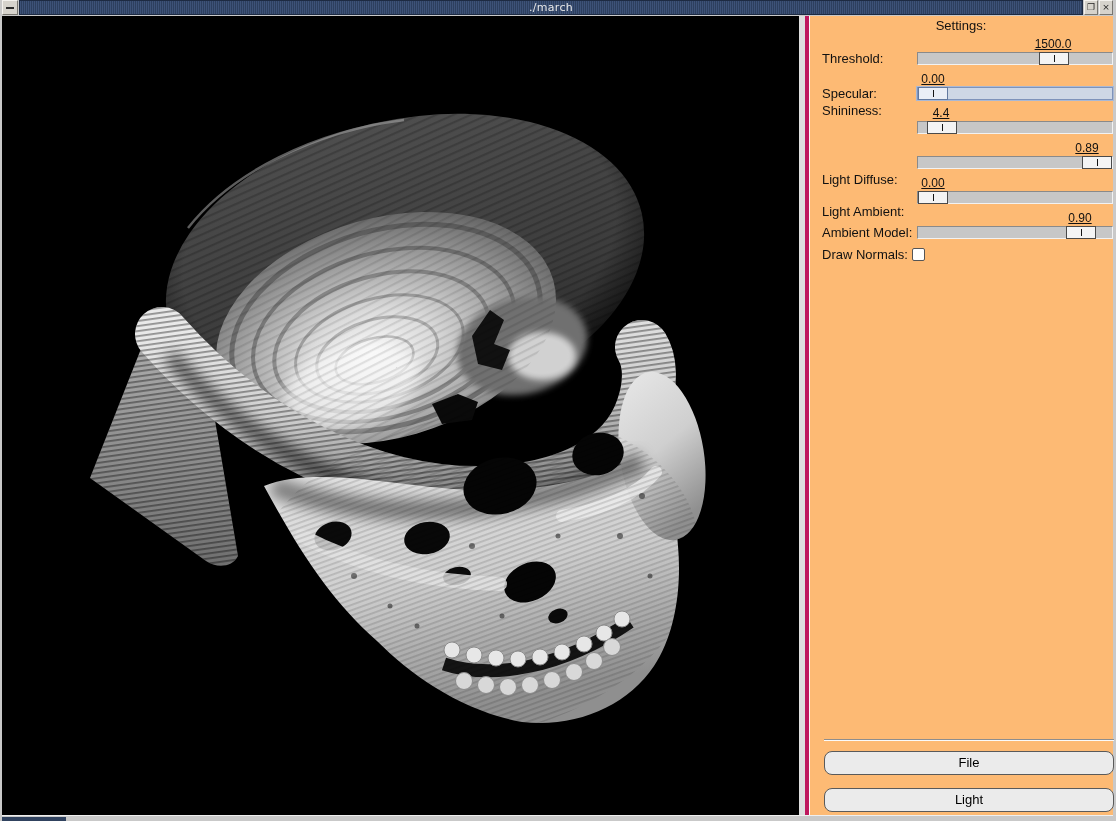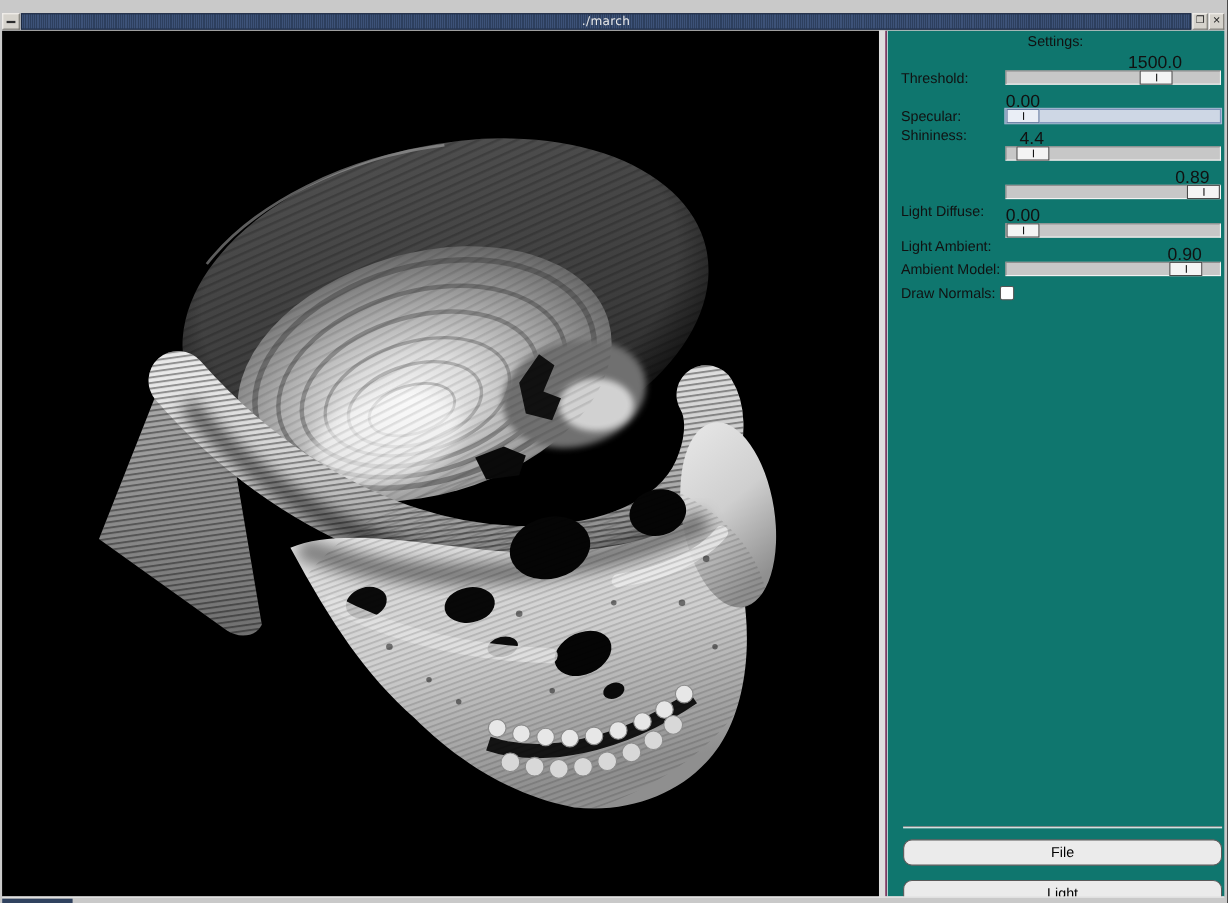--- a/index.html
+++ b/index.html
@@ -1,39 +1,39 @@
 <!DOCTYPE html>
 <html><head>
 <meta charset="utf-8">
 <style>
   html,body{margin:0;padding:0;background:#000;}
   body{width:1116px;height:821px;overflow:hidden;font-family:"Liberation Sans",sans-serif;}
   .frame{width:1116px;height:821px;box-sizing:border-box;background:#c9c9c9;
-         padding:12px 3px 0 2px;display:flex;flex-direction:column;}
+         padding:0 3px 0 2px;display:flex;flex-direction:column;}
   
   .titlebar{height:15px;display:flex;align-items:stretch;margin-bottom:1px;gap:1px;}
   .tb-btn{width:16px;background:#d6d3cc;border:1px solid;border-color:#f4f2ee #77756f #77756f #f4f2ee;
           display:flex;align-items:center;justify-content:center;box-sizing:border-box;cursor:default;}
   .tb-btn.sm{width:14px;}
   .tb-dash{width:8px;height:2px;background:#2b2b2b;}
   .tb-glyph{font-size:9px;line-height:9px;color:#222;font-family:"DejaVu Sans",sans-serif;}
   .tb-title{flex:1;background:#35496d;
             background-image:repeating-linear-gradient(90deg,#3d5278 0 1px,#2d3f5e 1px 2px);
             border:1px solid #1d2a42;color:#e9e9e9;display:flex;align-items:center;justify-content:center;
             font-size:11px;letter-spacing:.3px;font-family:"DejaVu Sans",sans-serif;}
   
   .content{flex:1;display:flex;min-height:0;}
   .viewport{width:797px;background:#000;position:relative;overflow:hidden;}
   .viewport svg{display:block;}
   .sash{width:6px;background:#dedede;}
-  .panel{flex:1;position:relative;background:#0f766e;border-left:1px solid #be185d;
+  .panel{flex:1;position:relative;background:#fdba74;border-left:4px solid #be185d;
          box-shadow:inset 1px 0 0 #fafafa;font-size:13px;color:#111;}
   .heading{position:absolute;top:2px;left:0;right:0;text-align:center;}
   .row-label{position:absolute;left:13px;height:15px;line-height:15px;white-space:nowrap;}
-  .val{position:absolute;width:56px;text-align:center;font-size:16px;white-space:nowrap;}
+  .val{position:absolute;width:56px;text-align:center;font-size:12px;white-space:nowrap;text-decoration:underline;}
   
   .slider{position:absolute;left:108px;width:196px;height:13px;box-sizing:border-box;
           background:#c7c7c7;border:1px solid;border-color:#8a8a8a #f2f2f2 #f2f2f2 #8a8a8a;cursor:pointer;}
   .thumb{position:absolute;top:-1px;width:30px;height:13px;box-sizing:border-box;background:#f4f4f4;
          border:1px solid #4a4a4a;display:flex;align-items:center;justify-content:center;}
   .thumb::after{content:"";width:1px;height:7px;background:#151515;}
   .slider.focused{background:#ced7e5;border-color:#7e93ba;outline:1px solid #a9b8d4;}
   .slider.focused .thumb{background:#eaeef6;border-color:#63799f;}
   
   .checkbox{position:absolute;left:103px;width:13px;height:13px;box-sizing:border-box;background:#fff;

